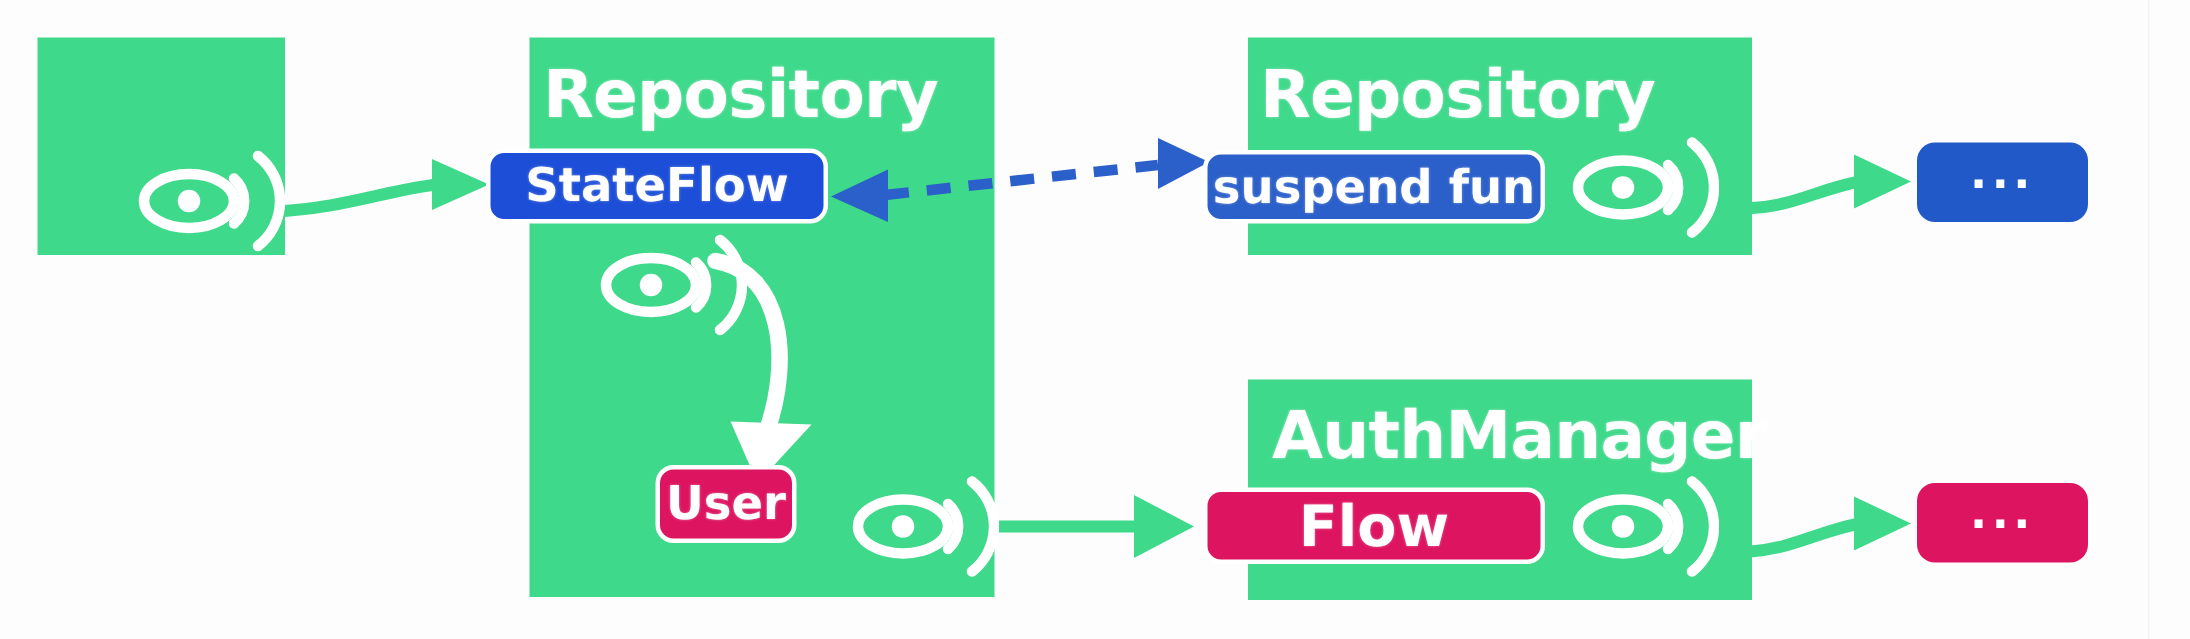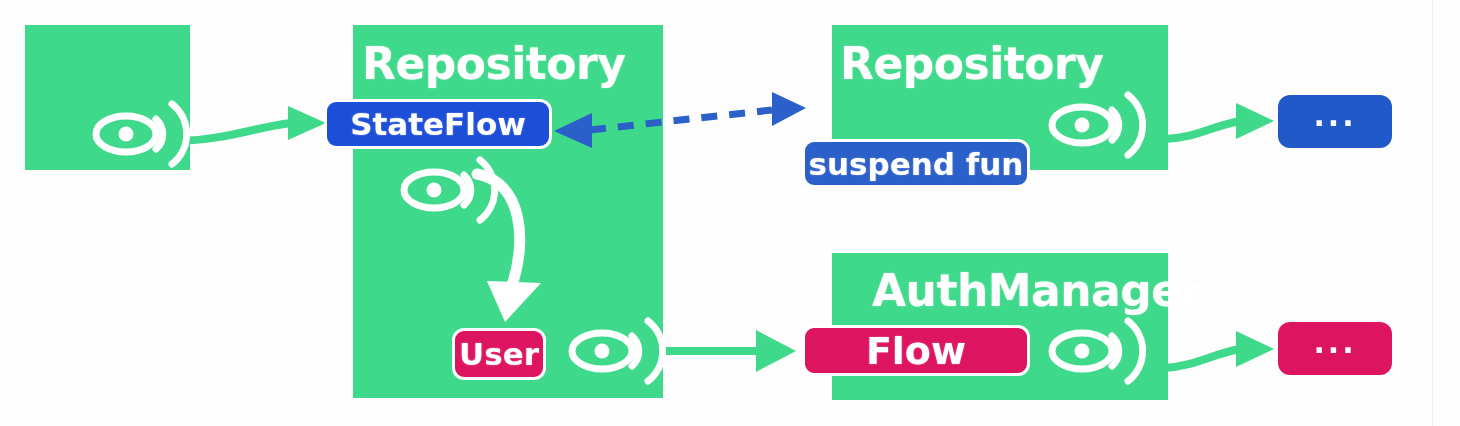--- a/index.html
+++ b/index.html
@@ -47,21 +47,21 @@
     border: 3px solid #ffffff;
     display: flex;
     align-items: center;
     justify-content: center;
     color: #ffffff;
     font-weight: bold;
     white-space: nowrap;
     text-shadow: 0 0 2px rgba(255,255,255,0.4);
   }
   .pill.orange { background: #1d4ed8; }
-  .pill.blue   { background: #2b5fc9; margin-top: 39px; }
+  .pill.blue   { background: #2b5fc9; }
   .pill.pink   { background: #dd1460; }
 
   
   .dots-box {
     position: absolute;
     box-sizing: border-box;
     border-radius: 12px;
     display: flex;
     align-items: center;
     justify-content: center;
@@ -92,21 +92,21 @@
 
   <div class="block" style="left:25px; top:25px; width:165px; height:145px;"></div>
 
   <div class="block" style="left:353px; top:25px; width:310px; height:373px;"></div>
   <div class="block-title" style="left:362px; top:38px; font-size:44px;">Repository</div>
 
   <div class="block" style="left:832px; top:25px; width:336px; height:145px;"></div>
   <div class="block-title" style="left:840px; top:38px; font-size:44px;">Repository</div>
 
   <div class="block" style="left:832px; top:253px; width:336px; height:147px;"></div>
-  <div class="block-title" style="left:872px; top:265px; font-size:44px;">AuthManager</div>
+  <div class="block-title" style="left:848px; top:265px; font-size:44px;">AuthManager</div>
 
   <svg class="svg-layer" viewBox="0 0 1460 426" xmlns="http://www.w3.org/2000/svg">
 
     <g>
       <path d="M 182 141 C 230 139, 260 126, 292 123" stroke="#3ed98a" stroke-width="8" fill="none" stroke-linecap="round"></path>
       <polygon points="288,106 326,123 288,140" fill="#3ed98a"></polygon>
     </g>
 
     <g>
       <line x1="590" y1="130" x2="772" y2="110" stroke="#2b5fc9" stroke-width="7" stroke-dasharray="16 12" stroke-linecap="butt"></line>
@@ -165,21 +165,21 @@
 
   <svg class="icon-eye" style="left:1046px; top:313px;" width="100" height="76" viewBox="0 0 100 76" xmlns="http://www.w3.org/2000/svg">
     <ellipse cx="36" cy="38" rx="30" ry="18" fill="none" stroke="#ffffff" stroke-width="7"></ellipse>
     <circle cx="36" cy="38" r="7.5" fill="#ffffff"></circle>
     <path d="M 66 23 A 20 20 0 0 1 66 53" fill="none" stroke="#ffffff" stroke-width="7" stroke-linecap="round"></path>
     <path d="M 82 8 A 38 38 0 0 1 82 68" fill="none" stroke="#ffffff" stroke-width="7" stroke-linecap="round"></path>
   </svg>
 
   <div class="pill orange" style="left:324px; top:99px; width:228px; height:50px; font-size:31px;">StateFlow</div>
 
-  <div class="pill pink" style="left:437px; top:328px; width:94px; height:52px; font-size:31px;margin-left:15px;">User</div>
+  <div class="pill pink" style="left:437px; top:310px; width:94px; height:52px; font-size:31px;">User</div>
 
   <div class="pill blue" style="left:802px; top:100px; width:228px; height:49px; font-size:31px;">suspend fun</div>
 
   <div class="pill pink" style="left:802px; top:325px; width:228px; height:51px; font-size:38px;">Flow</div>
 
   <div class="dots-box blue" style="left:1278px; top:95px; width:114px; height:53px;">...</div>
 
   <div class="dots-box pink" style="left:1278px; top:322px; width:114px; height:53px;">...</div>
 
 </div>

